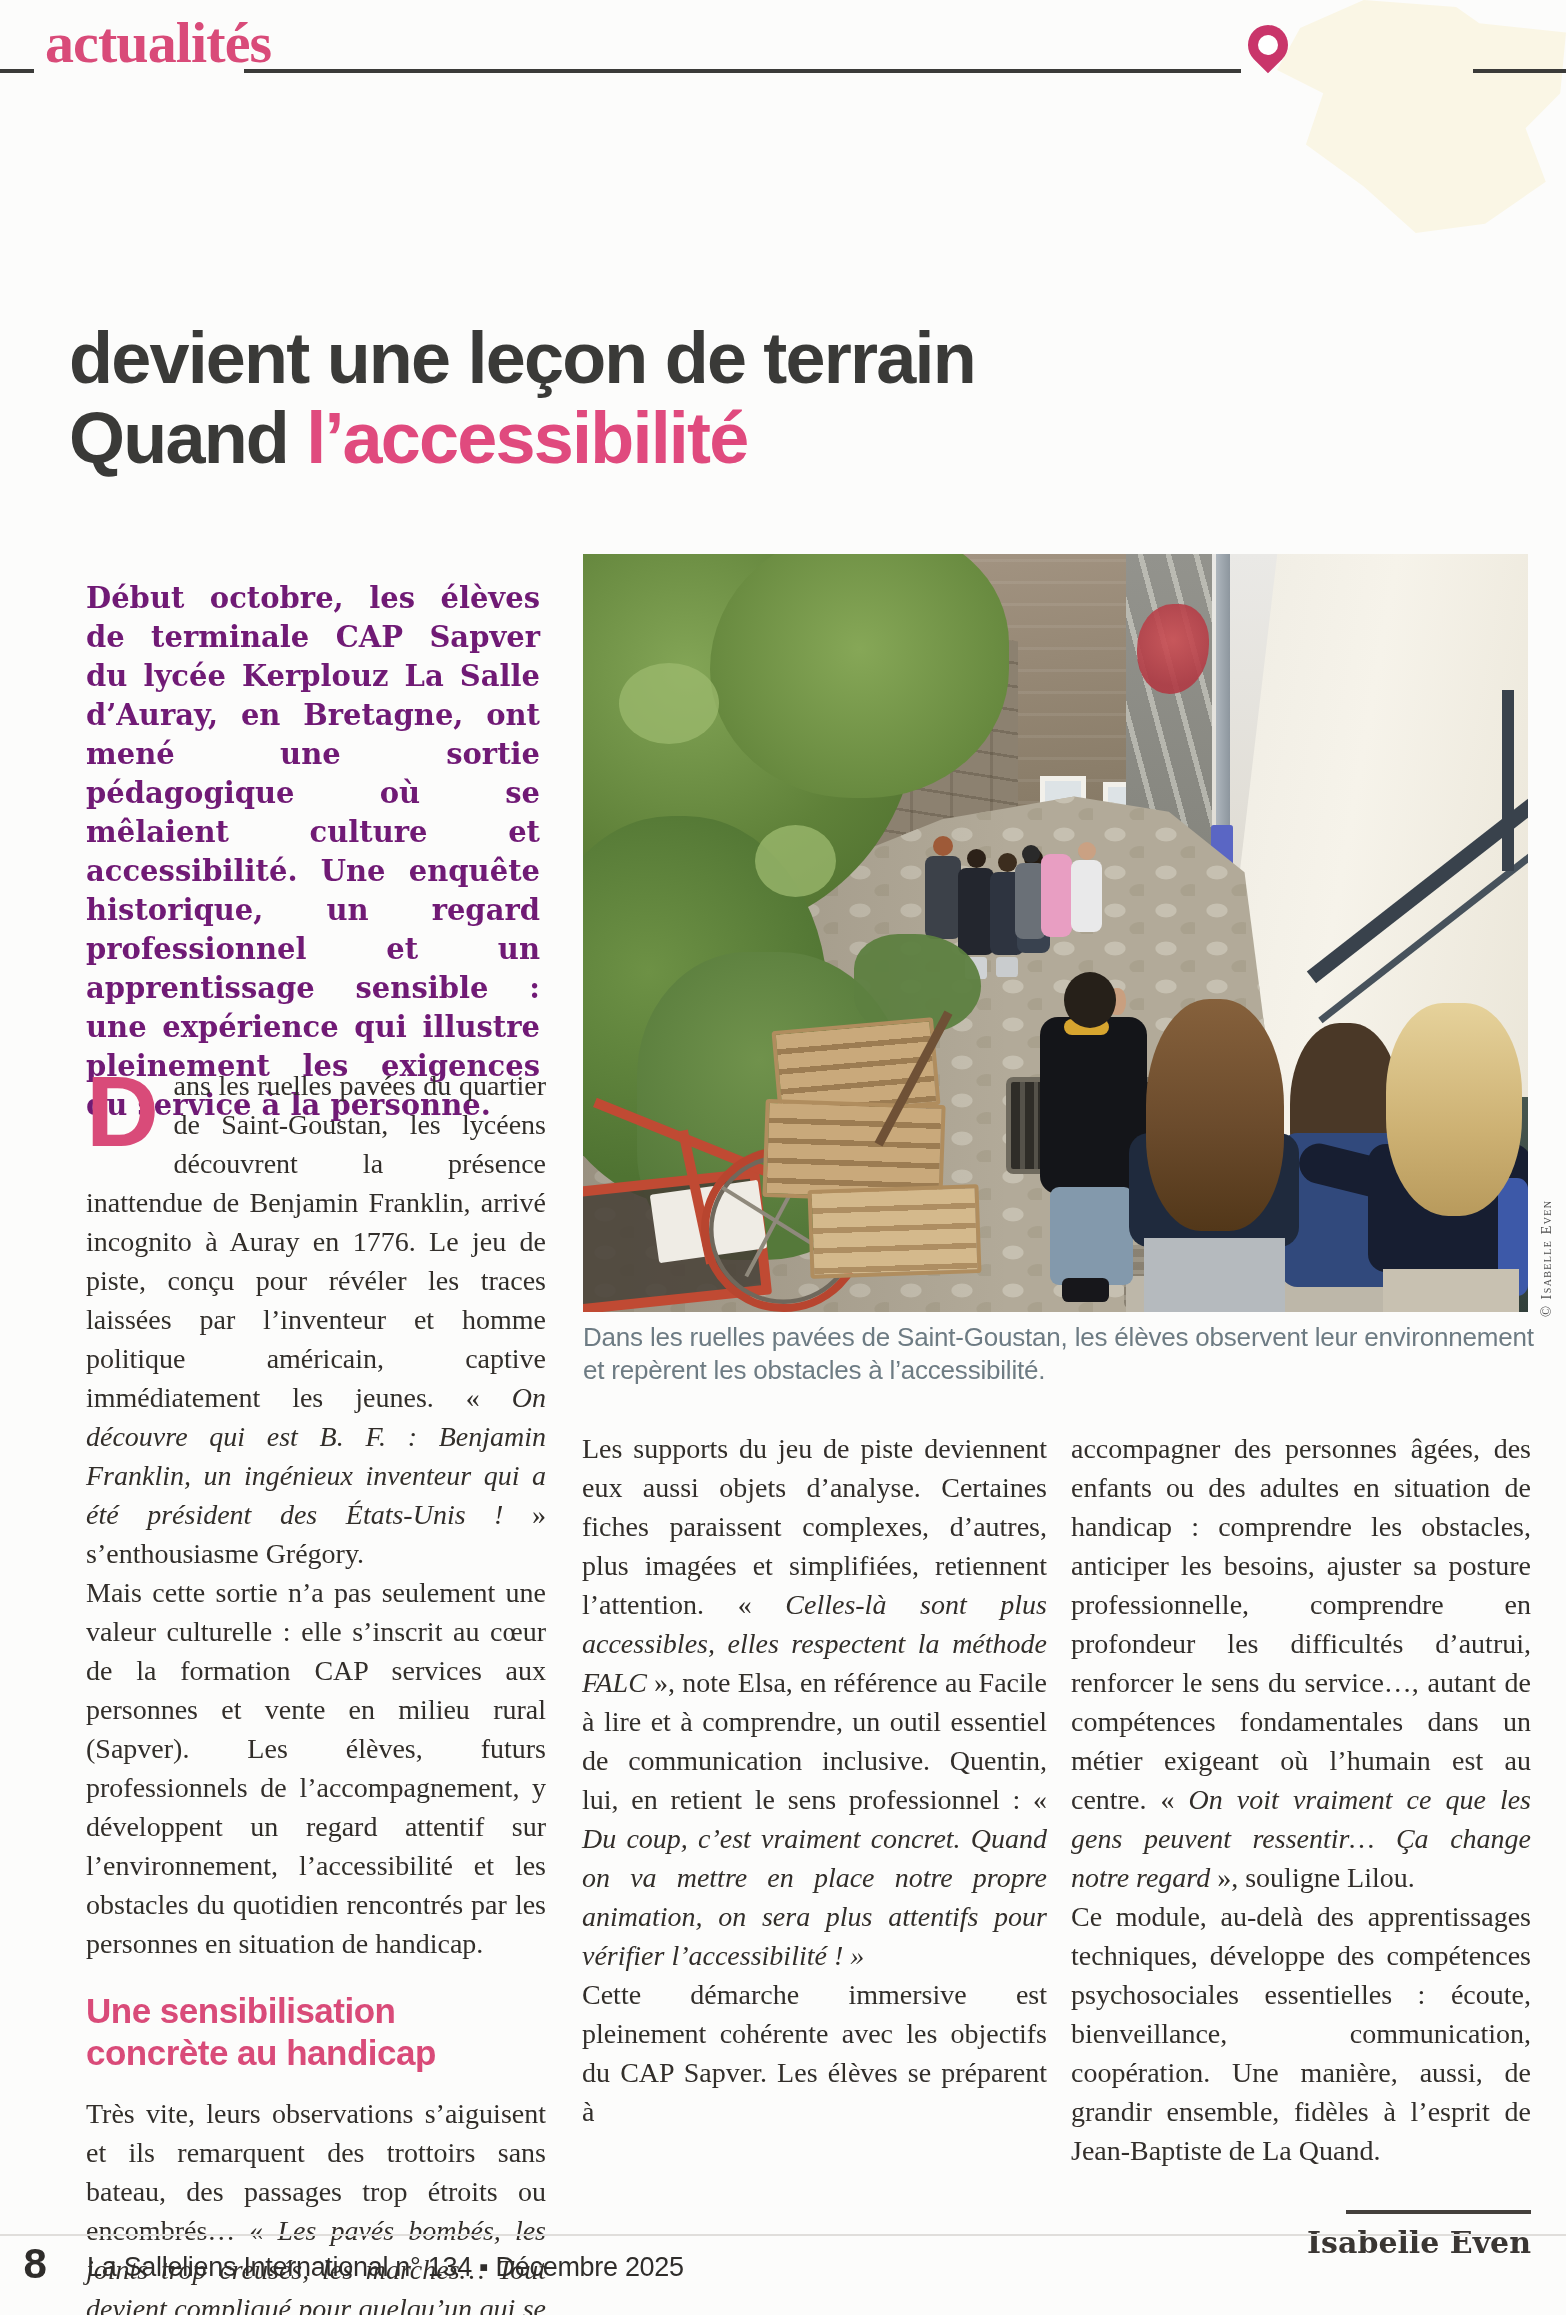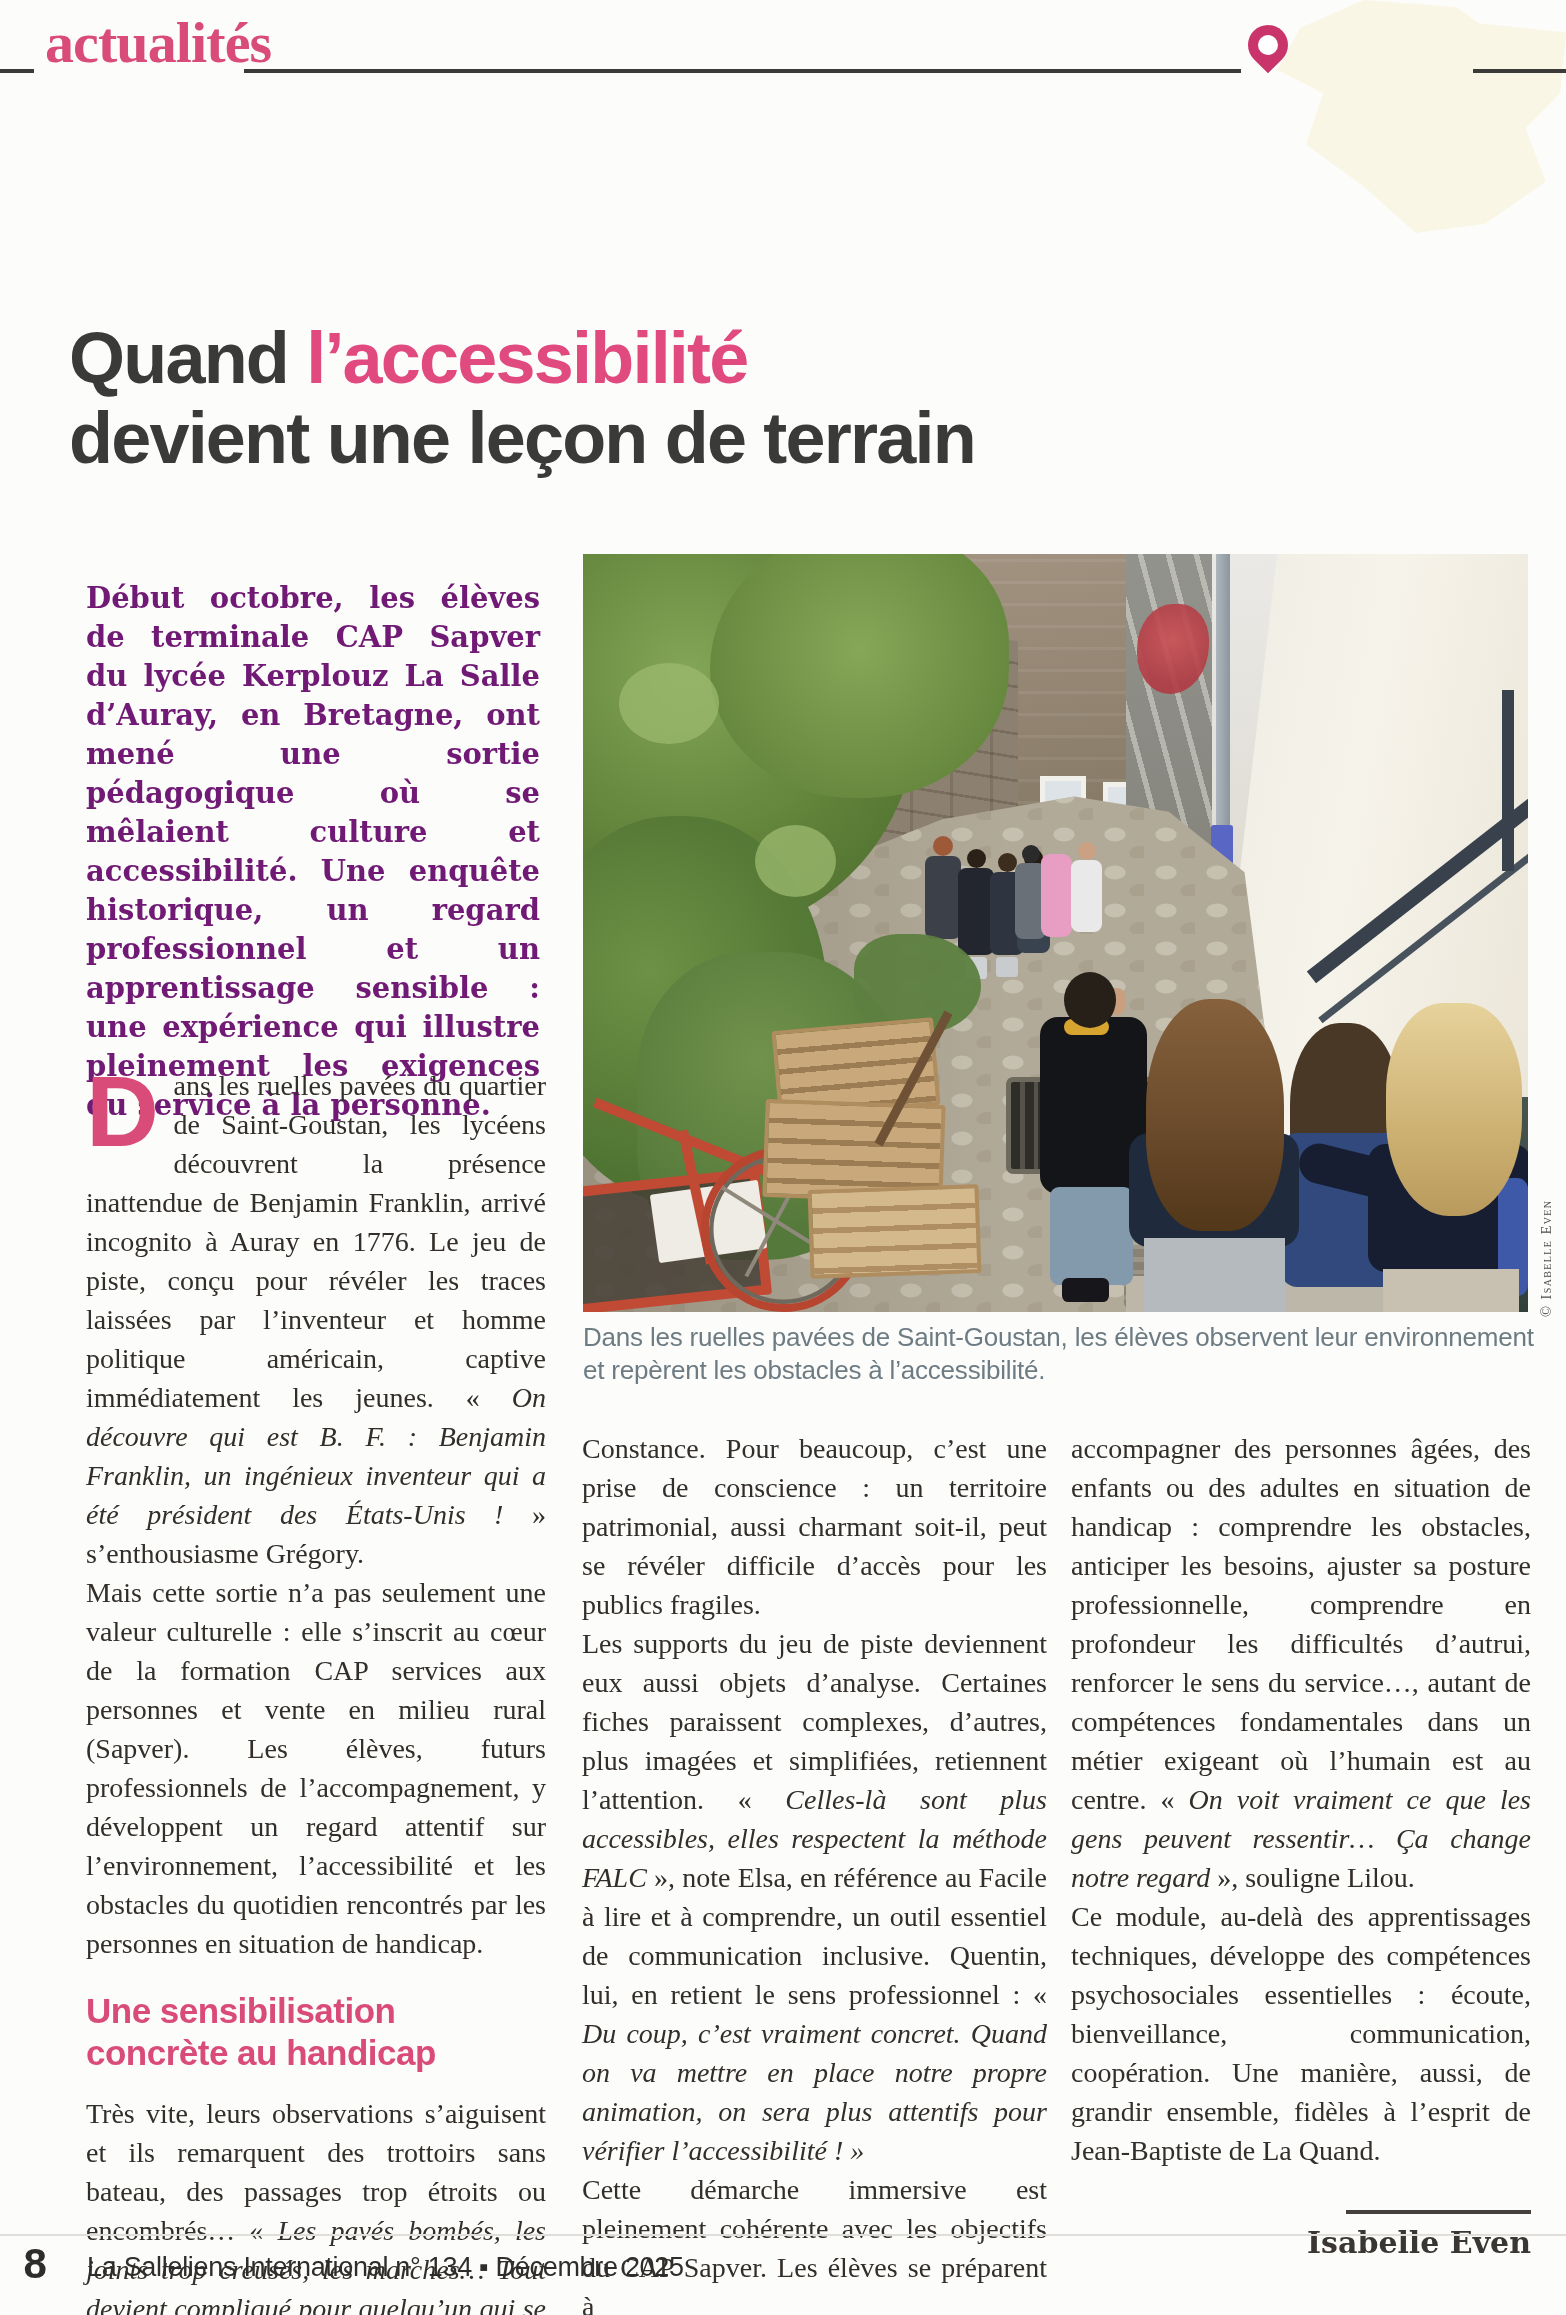--- a/index.html
+++ b/index.html
@@ -132,22 +132,22 @@
 <div class="page">
 
   <div class="rule rule-left"></div>
   <h1 class="section-label">actualités</h1>
   <div class="rule rule-mid"></div>
   <div class="france-map"></div>
   <div class="map-pin"></div>
   <div class="rule rule-right"></div>
 
   <h2 class="title">
+    <span class="tline">devient une leçon de terrain</span>
     <span class="tline"><span>Quand </span><span class="accent">l’accessibilité</span></span>
-    <span class="tline">devient une leçon de terrain</span>
   </h2>
 
   <p class="lead">Début octobre, les élèves de terminale CAP Sapver du lycée Kerplouz La Salle d’Auray, en Bretagne, ont mené une sortie pédagogique où se mêlaient culture et accessibilité. Une enquête historique, un regard professionnel et un apprentissage sensible : une expérience qui illustre pleinement les exigences du service à la personne.</p>
 
   <figure class="photo">
     <div class="ph house-bg">
       <span class="win w1"></span>
       <span class="win w2"></span>
       <span class="win w3"></span>
       <span class="win w4"></span>
@@ -242,21 +242,20 @@
   <p class="caption">Dans les ruelles pavées de Saint-Goustan, les élèves observent leur environnement et repèrent les obstacles à l’accessibilité.</p>
 
   <section class="col col1">
     <p class="body"><span class="dropcap">D</span><span><span>ans les ruelles pavées du quartier de Saint-Goustan, les lycéens découvrent la présence inattendue de Benjamin Franklin, arrivé incognito à Auray en 1776. Le jeu de piste, conçu pour révéler les traces laissées par l’inventeur et homme politique américain, captive immédiatement les jeunes. « </span><span class="it">On découvre qui est B. F. : Benjamin Franklin, un ingénieux inventeur qui a été président des États-Unis !</span><span> » s’enthousiasme Grégory.</span></span></p>
     <p class="body">Mais cette sortie n’a pas seulement une valeur culturelle : elle s’inscrit au cœur de la formation CAP services aux personnes et vente en milieu rural (Sapver). Les élèves, futurs professionnels de l’accompagnement, y développent un regard attentif sur l’environnement, l’accessibilité et les obstacles du quotidien rencontrés par les personnes en situation de handicap.</p>
     <h3 class="subhead">Une sensibilisation concrète au handicap</h3>
     <p class="body"><span>Très vite, leurs observations s’aiguisent et ils remarquent des trottoirs sans bateau, des passages trop étroits ou encombrés… « </span><span class="it">Les pavés bombés, les joints trop creusés, les marches… Tout devient compliqué pour quelqu’un qui se déplace en fauteuil</span></p>
   </section>
 
   <section class="col col2">
-    <p class="body">Constance. Pour beaucoup, c’est une prise de conscience : un territoire patrimonial, aussi charmant soit-il, peut se révéler difficile d’accès pour les publics fragiles.</p>
     <p class="body"><span>Les supports du jeu de piste deviennent eux aussi objets d’analyse. Certaines fiches paraissent complexes, d’autres, plus imagées et simplifiées, retiennent l’attention. « </span><span class="it">Celles-là sont plus accessibles, elles respectent la méthode FALC</span><span> », note Elsa, en référence au Facile à lire et à comprendre, un outil essentiel de communication inclusive. Quentin, lui, en retient le sens professionnel : « </span><span class="it">Du coup, c’est vraiment concret. Quand on va mettre en place notre propre animation, on sera plus attentifs pour vérifier l’accessibilité ! »</span></p>
     <p class="body">Cette démarche immersive est pleinement cohérente avec les objectifs du CAP Sapver. Les élèves se préparent à</p>
   </section>
 
   <section class="col col3">
     <p class="body"><span>accompagner des personnes âgées, des enfants ou des adultes en situation de handicap : comprendre les obstacles, anticiper les besoins, ajuster sa posture professionnelle, comprendre en profondeur les difficultés d’autrui, renforcer le sens du service…, autant de compétences fondamentales dans un métier exigeant où l’humain est au centre. « </span><span class="it">On voit vraiment ce que les gens peuvent ressentir… Ça change notre regard</span><span> », souligne Lilou.</span></p>
     <p class="body">Ce module, au-delà des apprentissages techniques, développe des compétences psychosociales essentielles : écoute, bienveillance, communication, coopération. Une manière, aussi, de grandir ensemble, fidèles à l’esprit de Jean-Baptiste de La Quand.</p>
     <div class="author-block">
       <div class="author-rule"></div>
       <div class="author">Isabelle Even</div>

